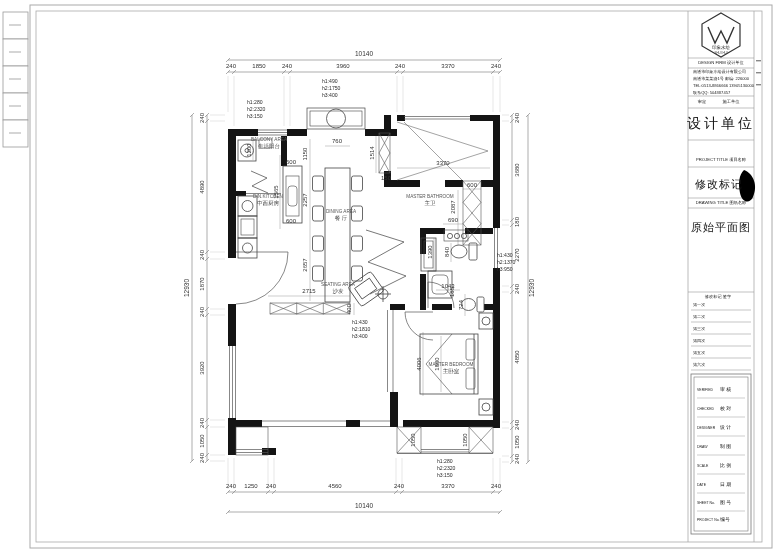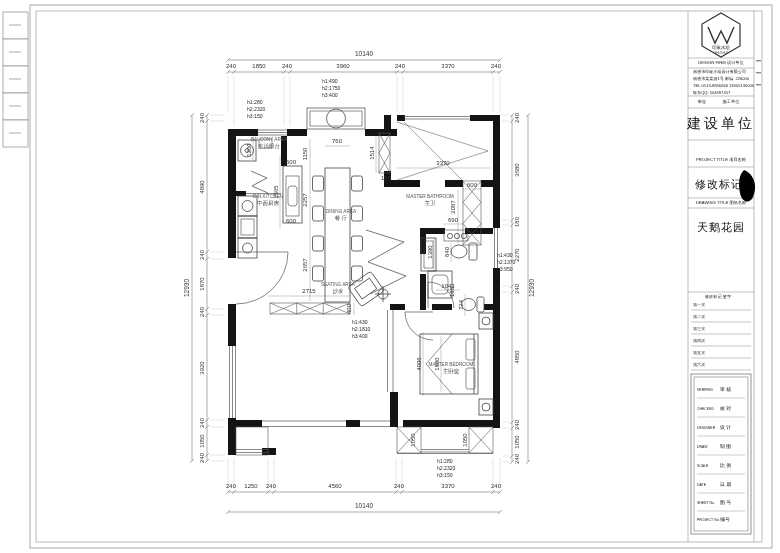--- a/index.html
+++ b/index.html
@@ -337,25 +337,25 @@
 
 <span class="t tlogo" style="left:721px;top:47px">印象水绘</span>
 <span class="t tlogoe" style="left:721px;top:53px">SHUI HUI</span>
 <span class="t tbc" style="left:721px;top:63px">DESIGN FIRM   设计单位</span>
 <span class="t tbl" style="left:693px;top:70px">南通市印象水绘设计有限公司</span>
 <span class="t tbl" style="left:693px;top:77px">南通市某某路1号  邮编: 226000</span>
 <span class="t tbl" style="left:693px;top:84px">TEL:0513-8866666  13905130000</span>
 <span class="t tbl" style="left:693px;top:91px">联系QQ: 504887457</span>
 <span class="t tbc" style="left:702px;top:102px">审定</span>
 <span class="t tbc" style="left:731px;top:102px">施工单位</span>
-<span class="t tbig" style="left:721px;top:124px">建设单位</span>
+<span class="t tbig" style="left:721px;top:124px">设计单位</span>
 <span class="t tbc" style="left:721px;top:160px">PROJECT TITLE   项目名称</span>
 <span class="t tname" style="left:719px;top:184px">修改标记</span>
 <span class="t tbc" style="left:721px;top:203px">DRAWING TITLE   图纸名称</span>
-<span class="t tname" style="left:721px;top:227px">天鹅花园</span>
+<span class="t tname" style="left:721px;top:227px">原始平面图</span>
 <span class="t tbc" style="left:718px;top:297px">修改标记  签字</span>
 <span class="t rev" style="left:693px;top:303px">第一次</span>
 <span class="t rev" style="left:693px;top:315px">第二次</span>
 <span class="t rev" style="left:693px;top:327px">第三次</span>
 <span class="t rev" style="left:693px;top:339px">第四次</span>
 <span class="t rev" style="left:693px;top:351px">第五次</span>
 <span class="t rev" style="left:693px;top:363px">第六次</span>
 <span class="t sen" style="left:697px;top:388px">VERIFIED</span>
 <span class="t scn" style="left:720px;top:387px">审  核</span>
 <span class="t sen" style="left:697px;top:407px">CHECKED</span>

